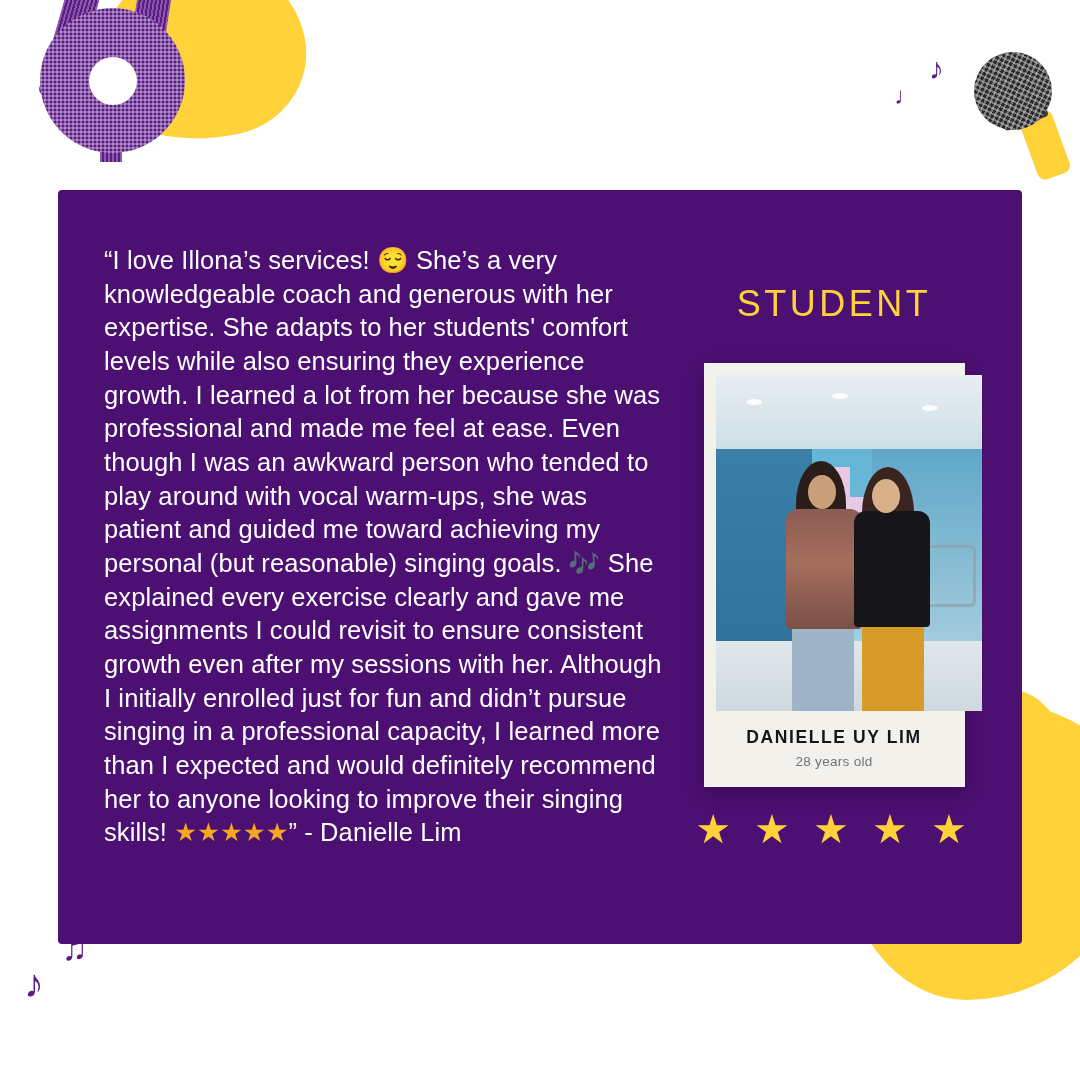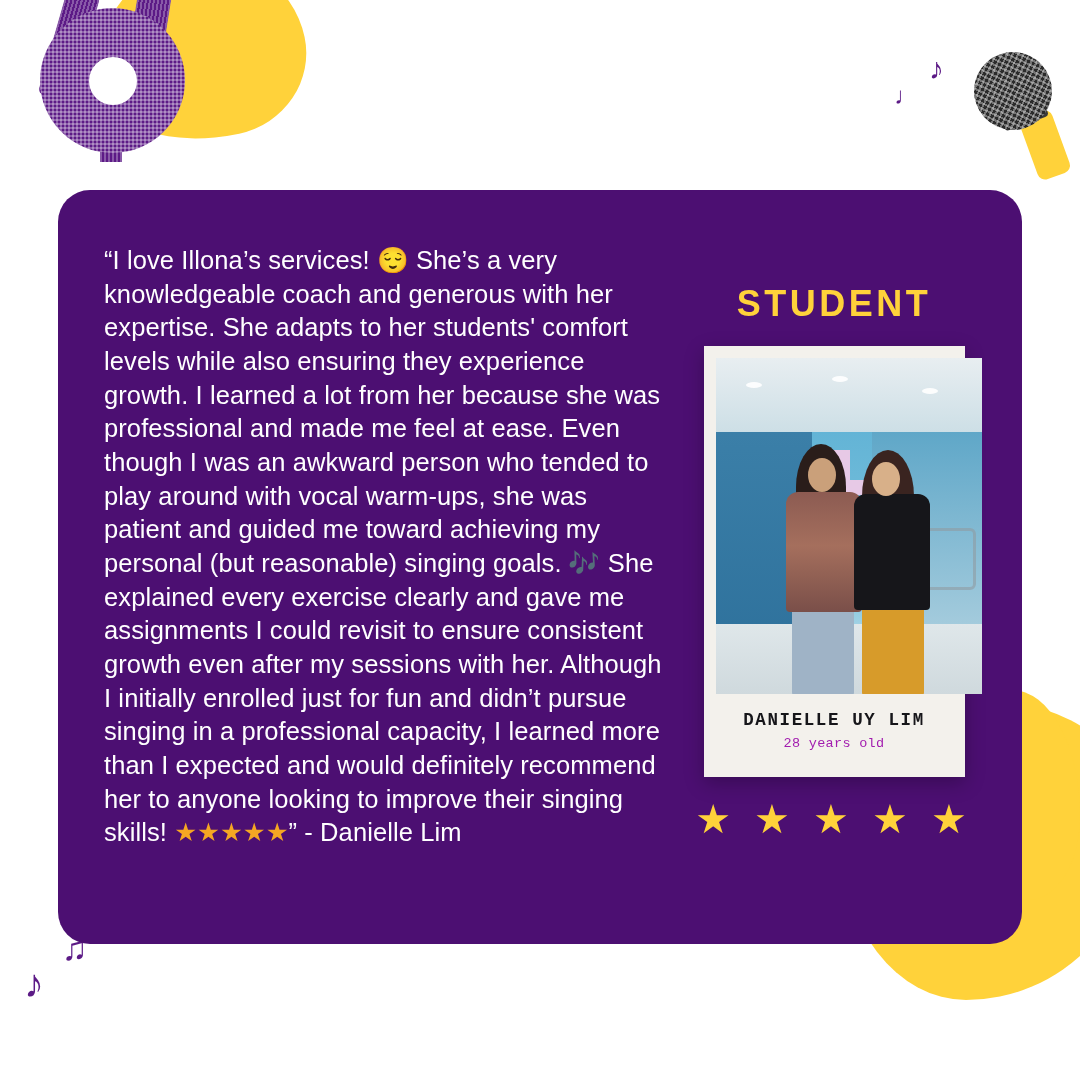--- a/index.html
+++ b/index.html
@@ -103,21 +103,21 @@
   
   .note { position: absolute; color: #5c1a86; font-weight: bold; pointer-events: none; }
   .note-yellow { color: #ffd23a; }
 
   
   .card {
     position: absolute;
     left: 58px; top: 190px;
     width: 964px; height: 754px;
     background: #4c0f72;
-    border-radius: 32px;
+    border-radius: 4px;
     box-sizing: border-box;
     padding: 54px 46px;
     display: flex;
     gap: 26px;
   }
 
   .quote-col {
     width: 562px;
     flex: none;
   }
@@ -133,35 +133,34 @@
   .right-col {
     flex: 1;
     display: flex;
     flex-direction: column;
     align-items: center;
     padding-top: 38px;
   }
   .headline {
     color: #ffd23a;
     font-size: 36px;
-    font-weight: bold;
+    font-weight: normal;
     letter-spacing: 3.5px;
     text-align: center;
     line-height: 1.22;
-    margin: 0 0 20px 0;
+    margin: 0 0 37px 0;
   }
 
   
   .polaroid {
     width: 261px;
     background: #f3f1ec;
-    padding: 12px 12px 8px 12px;
+    padding: 12px 12px 0 12px;
     box-sizing: border-box;
     box-shadow: 0 6px 18px rgba(0,0,0,.25);
-    font-family: Liberation Mono, monospace;
   }
   .photo {
     width: 266px;
     height: 336px;
     position: relative;
     overflow: hidden;
     background: linear-gradient(180deg, #d7e6ee 0%, #9fc3d8 45%, #7fb0cd 100%);
   }
   
   .ph-ceiling {
@@ -195,21 +194,21 @@
     padding: 16px 0 18px 0;
   }
   .pol-name {
     color: #16161a;
     font-size: 17.5px;
     font-weight: bold;
     letter-spacing: 1.6px;
     margin: 0 0 6px 0;
   }
   .pol-age {
-    color: #a21caf;
+    color: #737373;
     font-size: 13.5px;
     letter-spacing: .3px;
     margin: 0;
   }
 
   .star-row {
     margin-top: 22px;
     font-size: 40px;
     letter-spacing: 6px;
     color: #ffd23a;

